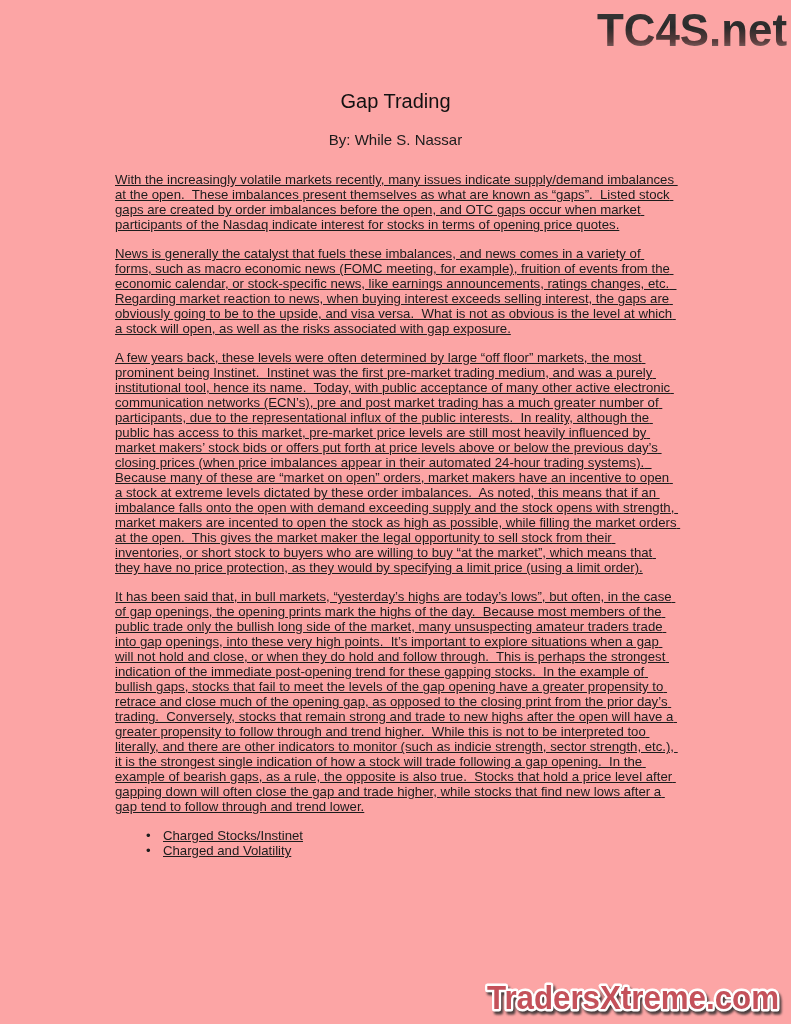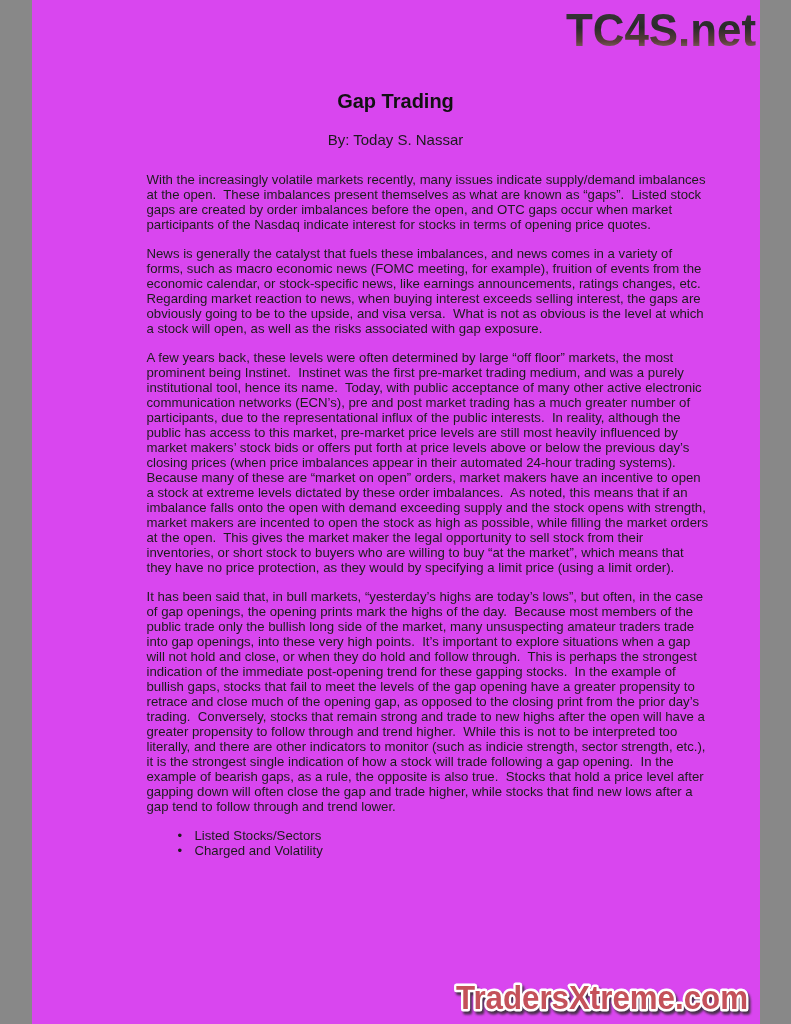--- a/index.html
+++ b/index.html
@@ -1,21 +1,21 @@
 <!DOCTYPE html>
 <html><head>
 <meta charset="utf-8">
 <style>
   html, body { margin: 0; padding: 0; background: #888; }
   .page {
     position: relative;
-    width: 728px;
+    width: 791px;
     height: 1024px;
     margin: 0 auto;
-    background: #d946ef;
+    background: #fca5a5;
     font-family: "Liberation Sans", sans-serif;
     color: #1c1c1c;
     overflow: hidden;
   }
   .logo {
     position: absolute;
     top: 4px;
     right: 1px;
     width: 196px;
     height: 52px;
@@ -25,40 +25,41 @@
     font-weight: bold;
   }
   .title {
     position: absolute;
     top: 90px;
     left: 0;
     width: 100%;
     margin: 0;
     text-align: center;
     font-size: 20px;
-    font-weight: bold;
+    font-weight: normal;
     color: #111111;
   }
   .byline {
     position: absolute;
     top: 131px;
     left: 0;
     width: 100%;
     text-align: center;
     font-size: 15px;
     color: #1c1c1c;
   }
   .body-text {
     position: absolute;
     top: 172px;
     left: 115px;
     width: 563px;
     font-size: 13.2px;
     line-height: 15px;
     color: #1c1c1c;
+    text-decoration: underline;
   }
   .body-text p {
     margin: 0 0 14px 0;
     white-space: pre-wrap;
   }
   .bullets {
     list-style: none;
     margin: 14px 0 0 0;
     padding: 0;
   }
@@ -118,31 +119,31 @@
           <stop offset="0.45" stop-color="#2a2a2a"></stop>
           <stop offset="0.72" stop-color="#5c3d3d"></stop>
           <stop offset="1" stop-color="#a88a8a"></stop>
         </linearGradient>
       </defs>
       <text x="98" y="42" text-anchor="middle" font-size="46" fill="url(#logograd)" textLength="190" lengthAdjust="spacingAndGlyphs">TC4S.net</text>
     </svg>
   </div>
 
   <h1 class="title">Gap Trading</h1>
-  <div class="byline">By: Today S. Nassar</div>
+  <div class="byline">By: While S. Nassar</div>
 
   <div class="body-text">
     <p>With the increasingly volatile markets recently, many issues indicate supply/demand imbalances at the open.  These imbalances present themselves as what are known as “gaps”.  Listed stock gaps are created by order imbalances before the open, and OTC gaps occur when market participants of the Nasdaq indicate interest for stocks in terms of opening price quotes.</p>
     <p>News is generally the catalyst that fuels these imbalances, and news comes in a variety of forms, such as macro economic news (FOMC meeting, for example), fruition of events from the economic calendar, or stock-specific news, like earnings announcements, ratings changes, etc.  Regarding market reaction to news, when buying interest exceeds selling interest, the gaps are obviously going to be to the upside, and visa versa.  What is not as obvious is the level at which a stock will open, as well as the risks associated with gap exposure.</p>
     <p>A few years back, these levels were often determined by large “off floor” markets, the most prominent being Instinet.  Instinet was the first pre-market trading medium, and was a purely institutional tool, hence its name.  Today, with public acceptance of many other active electronic communication networks (ECN’s), pre and post market trading has a much greater number of participants, due to the representational influx of the public interests.  In reality, although the public has access to this market, pre-market price levels are still most heavily influenced by market makers’ stock bids or offers put forth at price levels above or below the previous day’s closing prices (when price imbalances appear in their automated 24-hour trading systems).  Because many of these are “market on open” orders, market makers have an incentive to open a stock at extreme levels dictated by these order imbalances.  As noted, this means that if an imbalance falls onto the open with demand exceeding supply and the stock opens with strength, market makers are incented to open the stock as high as possible, while filling the market orders at the open.  This gives the market maker the legal opportunity to sell stock from their inventories, or short stock to buyers who are willing to buy “at the market”, which means that they have no price protection, as they would by specifying a limit price (using a limit order).</p>
     <p>It has been said that, in bull markets, “yesterday’s highs are today’s lows”, but often, in the case of gap openings, the opening prints mark the highs of the day.  Because most members of the public trade only the bullish long side of the market, many unsuspecting amateur traders trade into gap openings, into these very high points.  It’s important to explore situations when a gap will not hold and close, or when they do hold and follow through.  This is perhaps the strongest indication of the immediate post-opening trend for these gapping stocks.  In the example of bullish gaps, stocks that fail to meet the levels of the gap opening have a greater propensity to retrace and close much of the opening gap, as opposed to the closing print from the prior day’s trading.  Conversely, stocks that remain strong and trade to new highs after the open will have a greater propensity to follow through and trend higher.  While this is not to be interpreted too literally, and there are other indicators to monitor (such as indicie strength, sector strength, etc.), it is the strongest single indication of how a stock will trade following a gap opening.  In the example of bearish gaps, as a rule, the opposite is also true.  Stocks that hold a price level after gapping down will often close the gap and trade higher, while stocks that find new lows after a gap tend to follow through and trend lower.</p>
     <ul class="bullets">
       <li>
         <span class="dot">•</span>
-        <span>Listed Stocks/Sectors</span>
+        <span>Charged Stocks/Instinet</span>
       </li>
       <li>
         <span class="dot">•</span>
         <span>Charged and Volatility</span>
       </li>
     </ul>
   </div>
 
 
   <div class="footer-banner">

